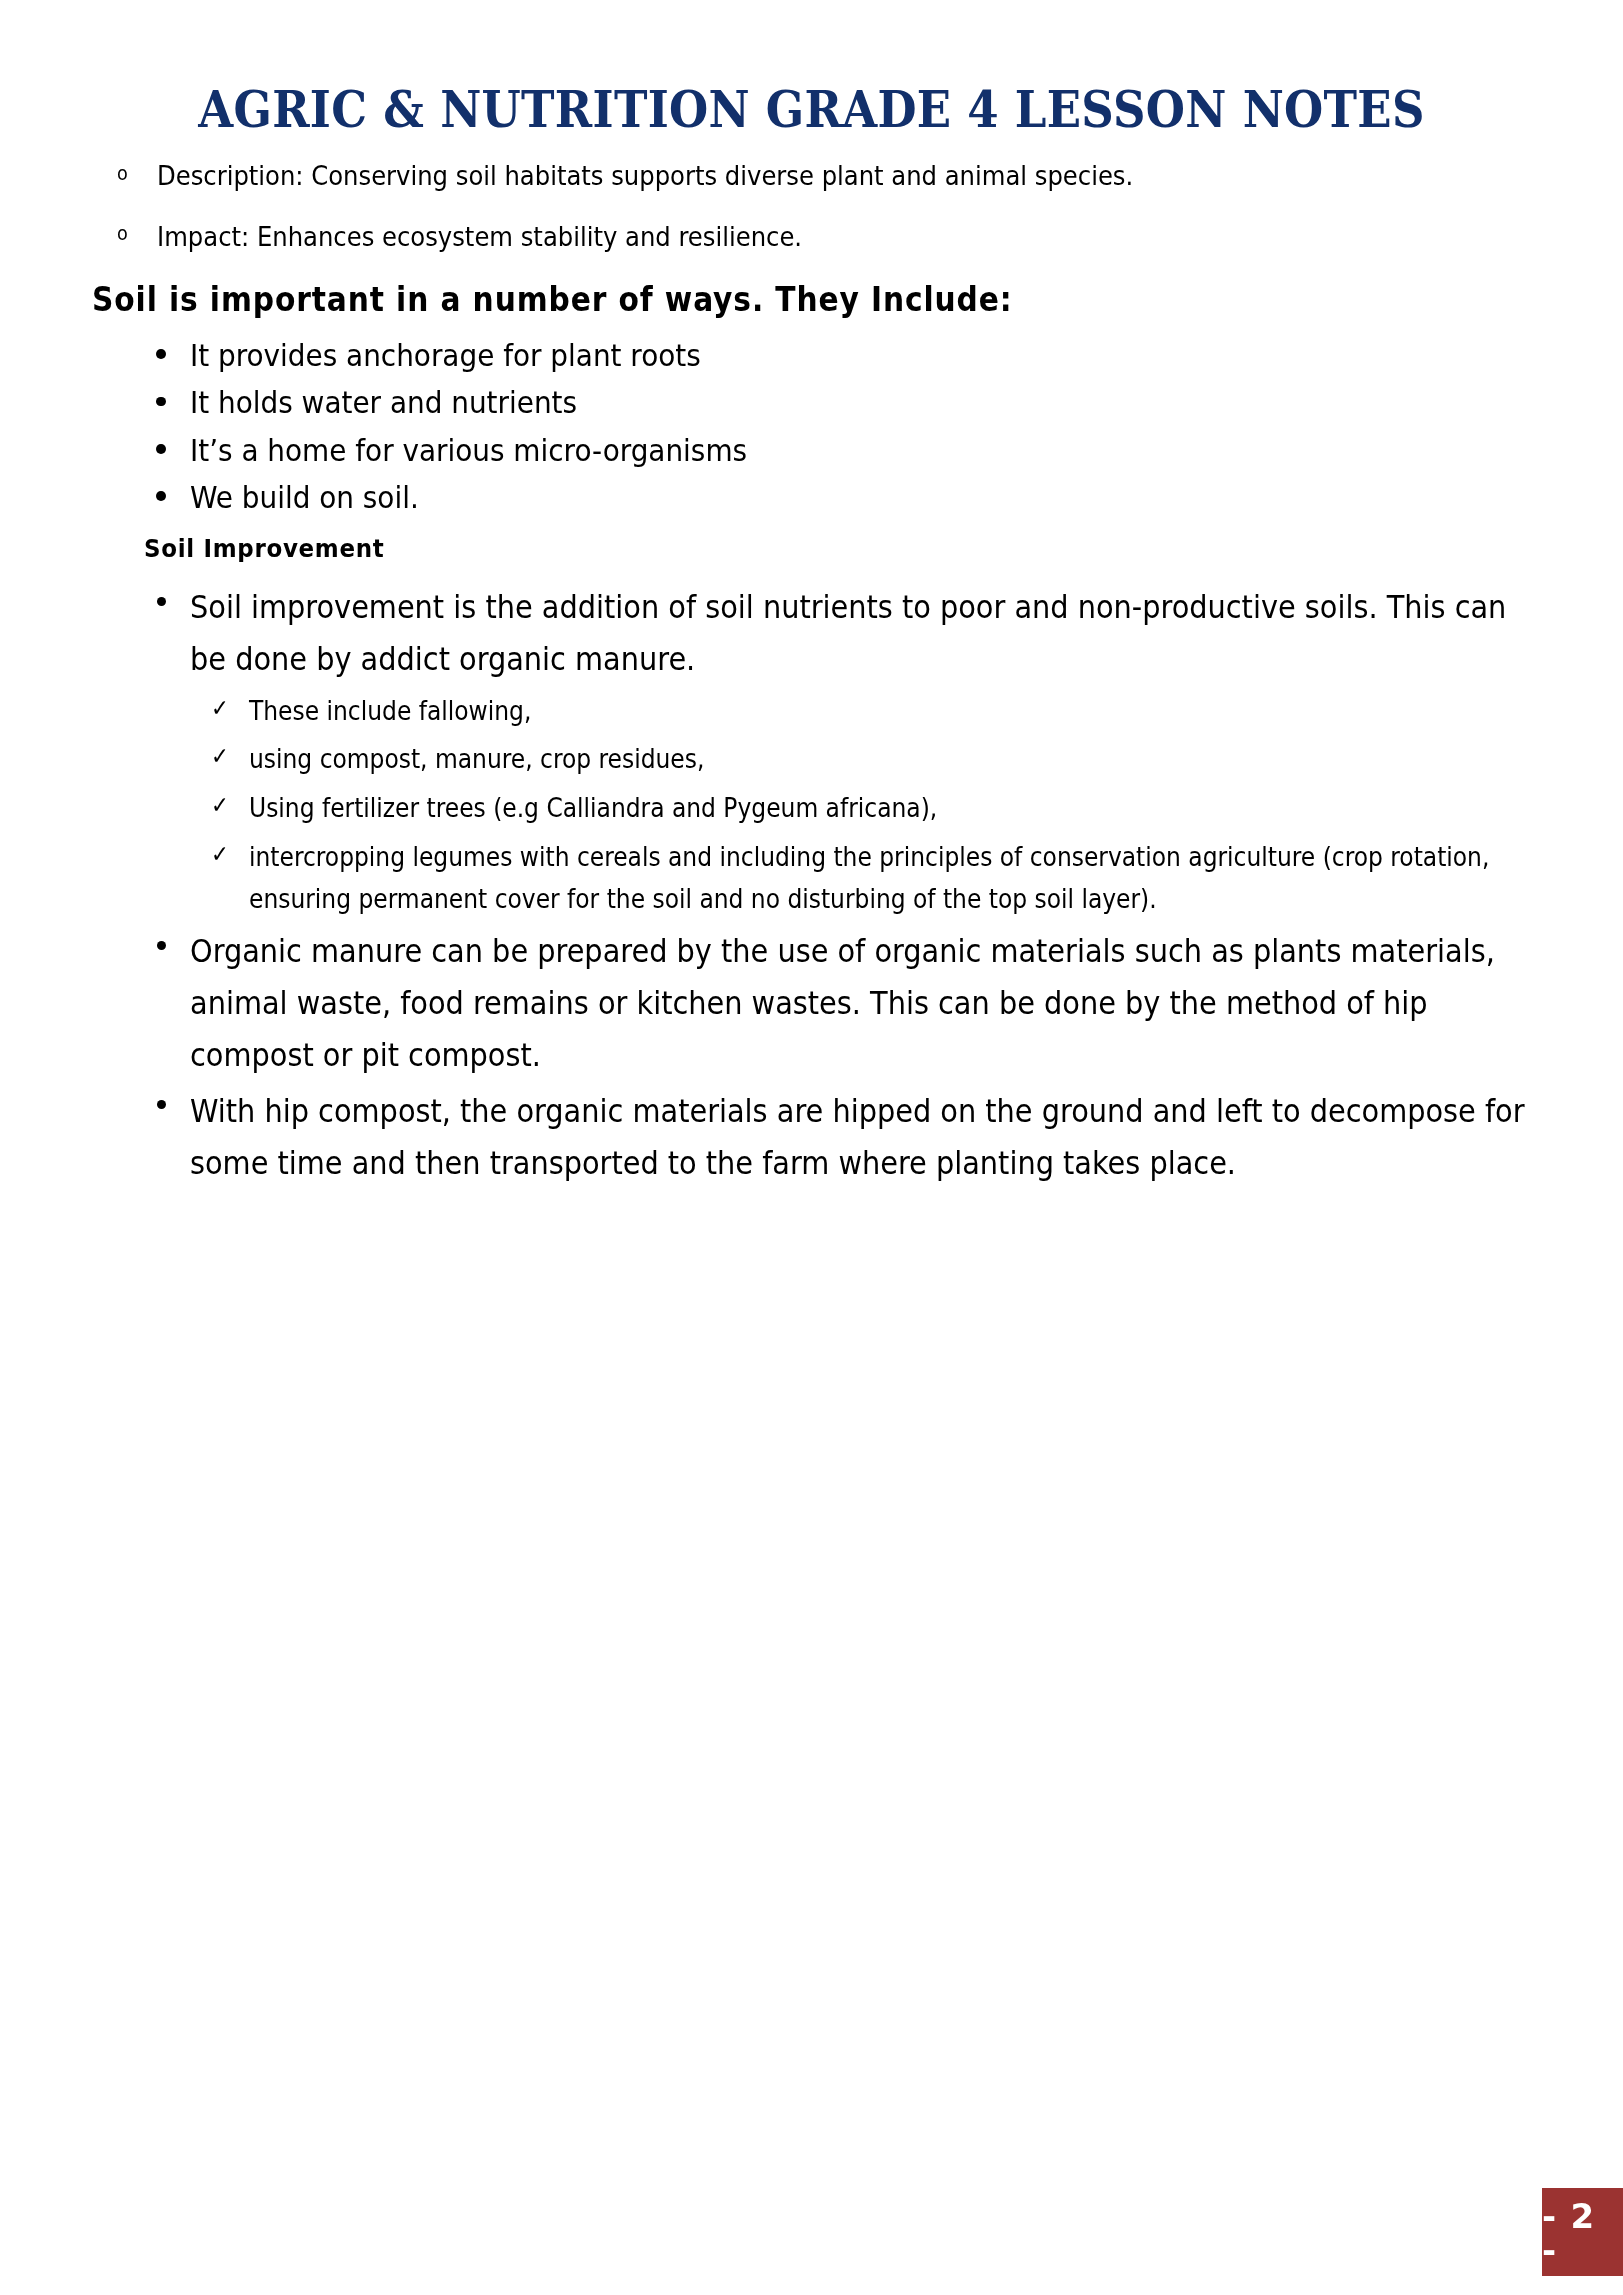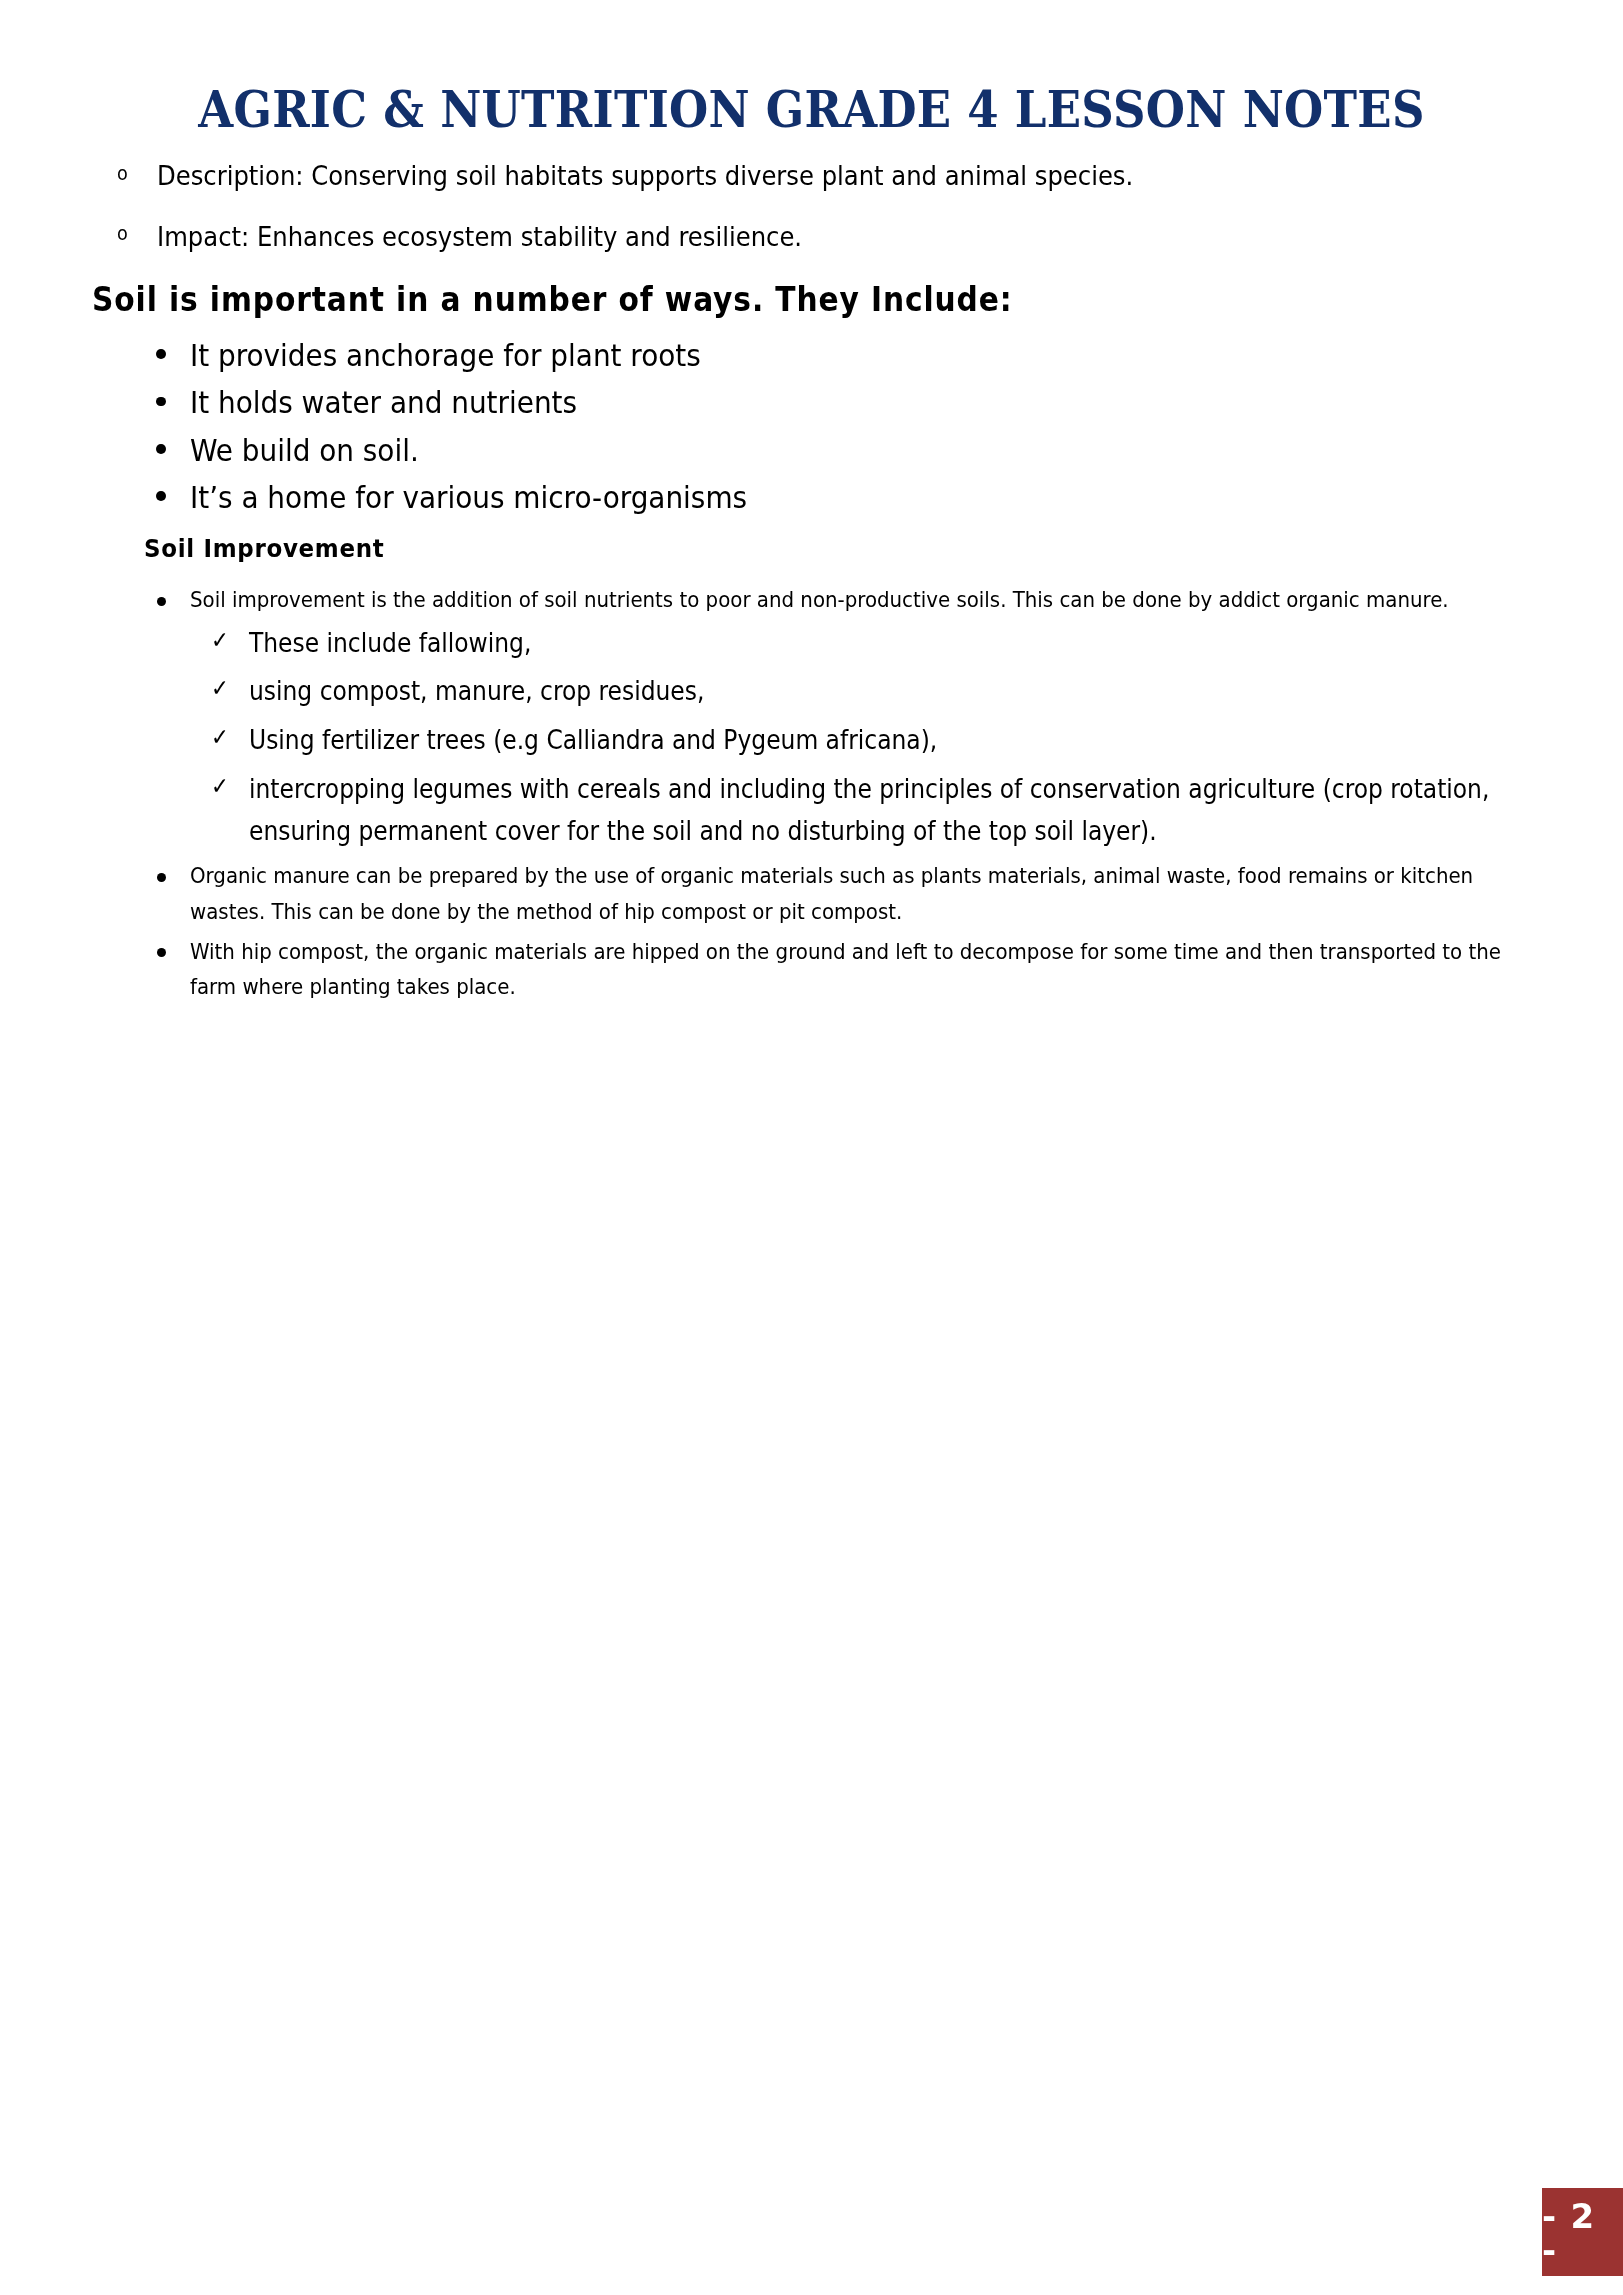--- a/index.html
+++ b/index.html
@@ -106,21 +106,21 @@
     height: 9.8px;
     background: #000;
     border-radius: 50%;
   }
 
   
   .para-list { margin: 0; padding: 0; list-style: none; }
   .para-item {
     position: relative;
     padding-left: 98px;
-    font-size: 22px;
+    font-size: 32px;
     line-height: 1.62;
     margin-bottom: 3.9px;
   }
   .para-item .dmark {
     position: absolute;
     left: 65px;
     top: 14.4px;
     width: 9.2px;
     height: 9.2px;
     background: #000;
@@ -215,25 +215,25 @@
       <li class="disc-item body-txt">
         <span class="dmark"></span>
         <span>It provides anchorage for plant roots</span>
       </li>
       <li class="disc-item body-txt">
         <span class="dmark"></span>
         <span>It holds water and nutrients</span>
       </li>
       <li class="disc-item body-txt">
         <span class="dmark"></span>
+        <span>It’s a home for various micro-organisms</span>
+      </li>
+      <li class="disc-item body-txt">
+        <span class="dmark"></span>
         <span>We build on soil.</span>
-      </li>
-      <li class="disc-item body-txt">
-        <span class="dmark"></span>
-        <span>It’s a home for various micro-organisms</span>
       </li>
     </ul>
 
     <div class="h-small body-txt">Soil Improvement</div>
 
     <ul class="para-list">
       <li class="para-item body-txt">
         <span class="dmark"></span>
         <b>Soil improvement</b><span> is the addition of soil nutrients to poor and non-productive soils. This can be done by addict organic manure.</span>
       </li>

